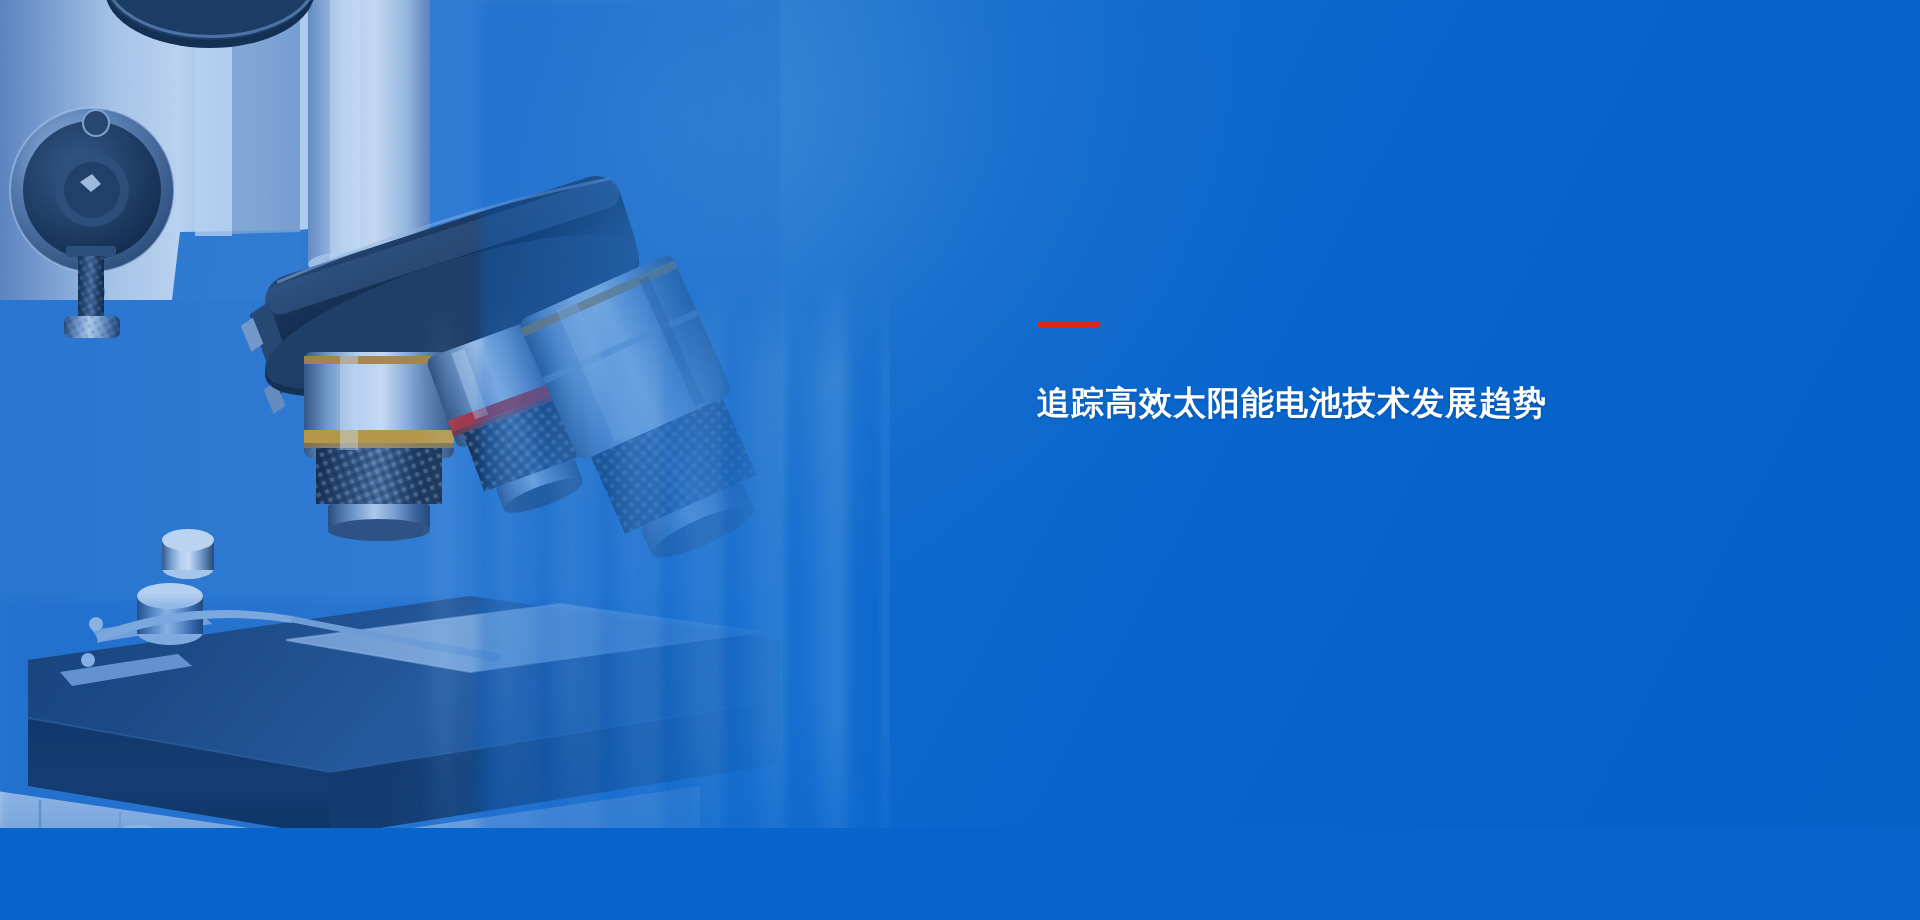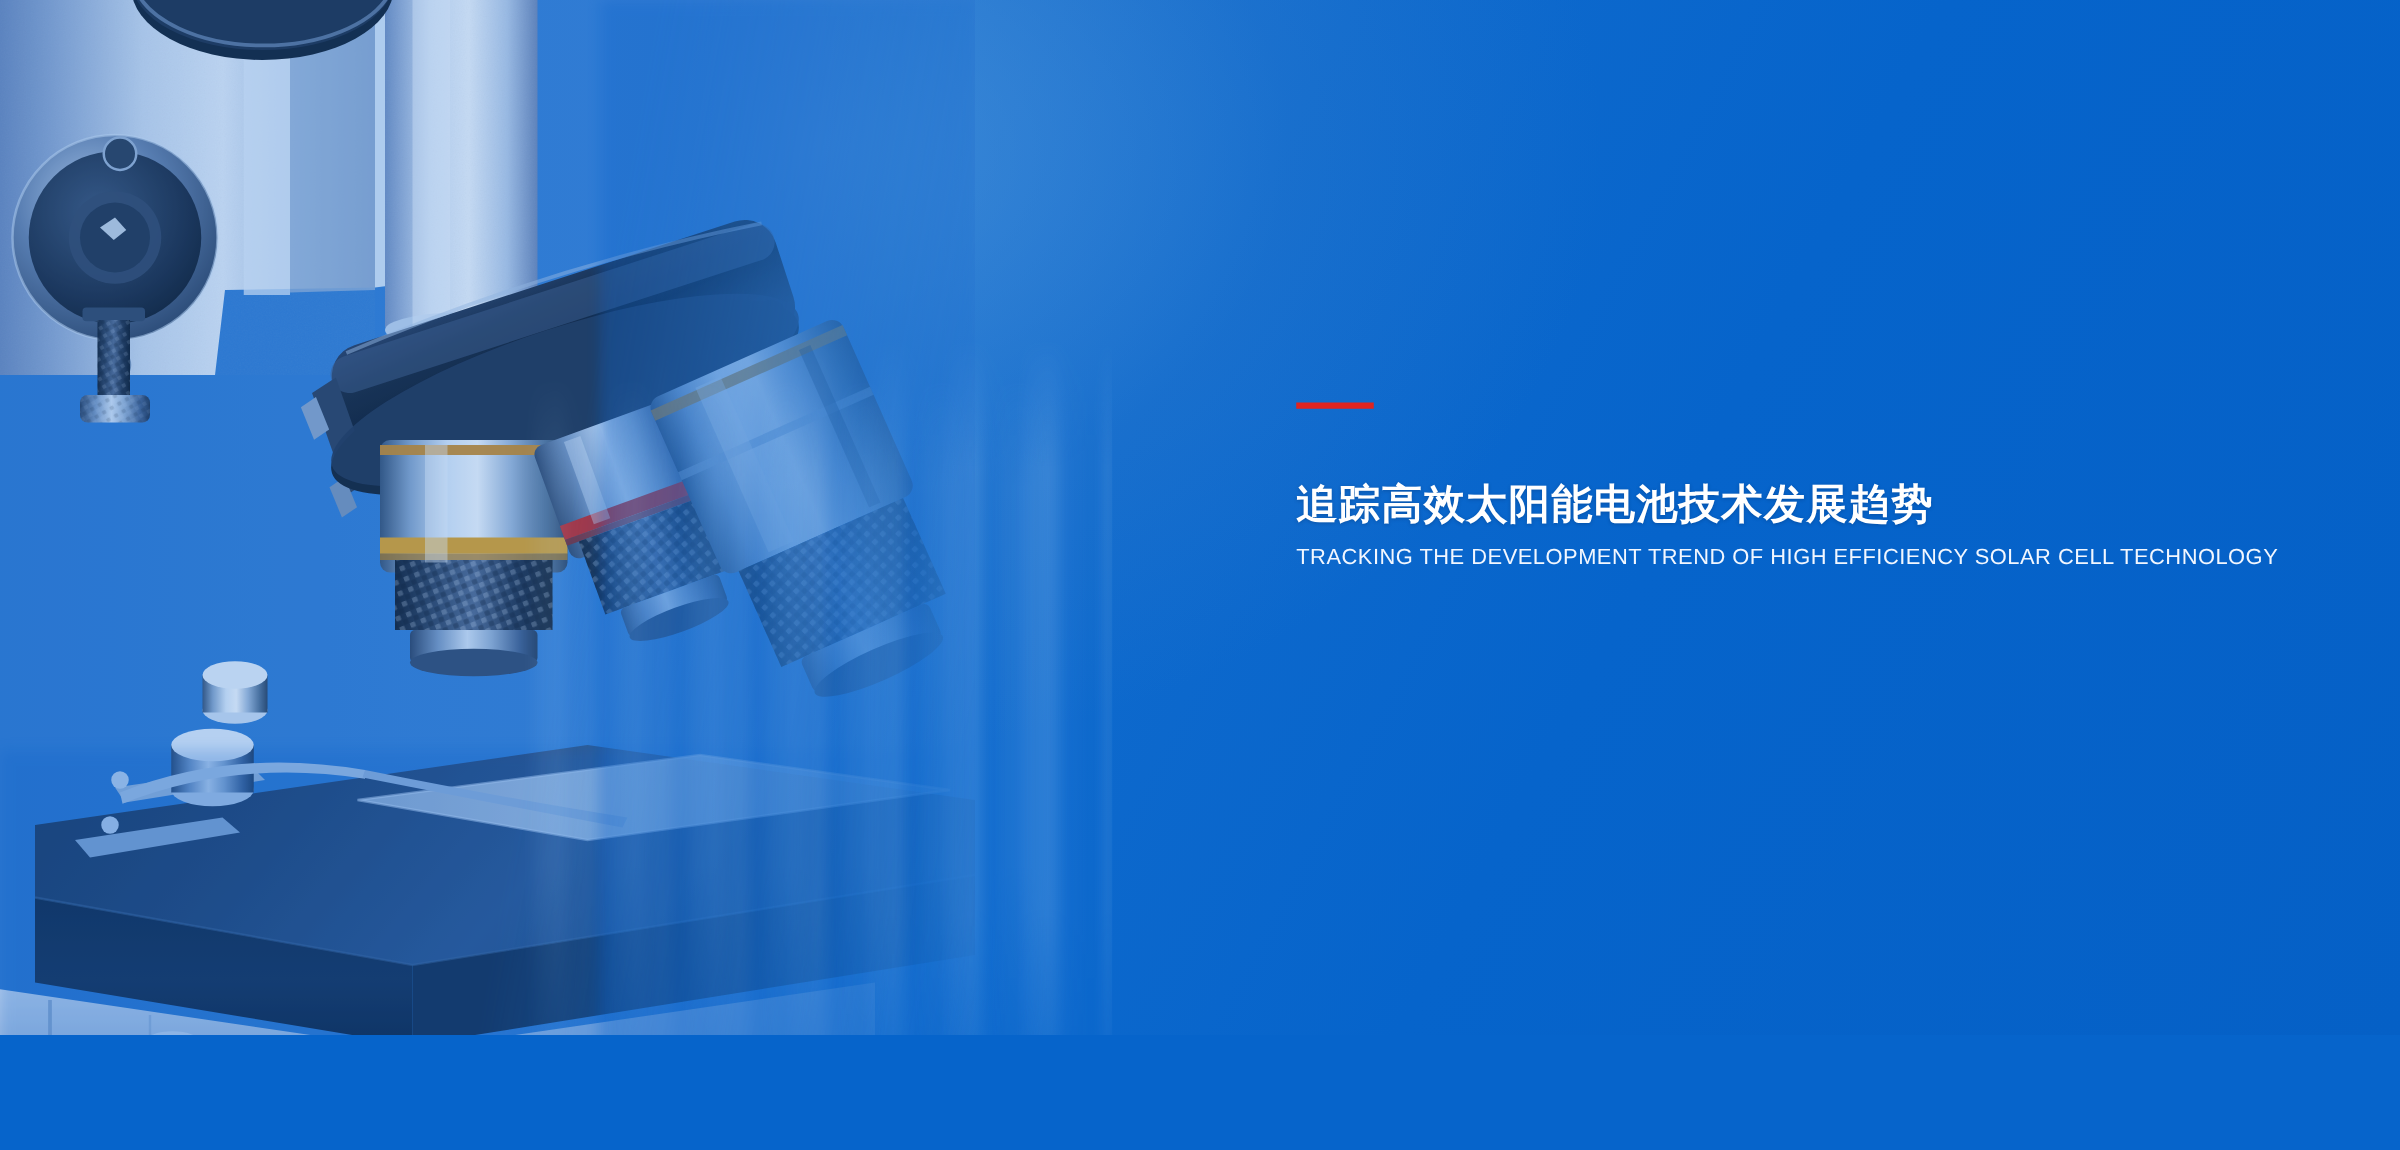--- a/index.html
+++ b/index.html
@@ -361,17 +361,16 @@
   </div>
 
   <div class="bg-streaks" style="left:420px; top:300px; width:420px; height:560px; opacity:.45;"></div>
 
   <div class="copy">
     <div class="rule"></div>
 
     <div class="headline-sm">追踪高效太阳能电池技术发展趋势</div>
 
 
-    <div class="sub">TRACKING THE DEVELOPMENT TREND OF HIGH EFFICIENCY SOLAR CELL TECHNOLOGY</div>
 
   </div>
 
 </div>
 
 </body></html>

